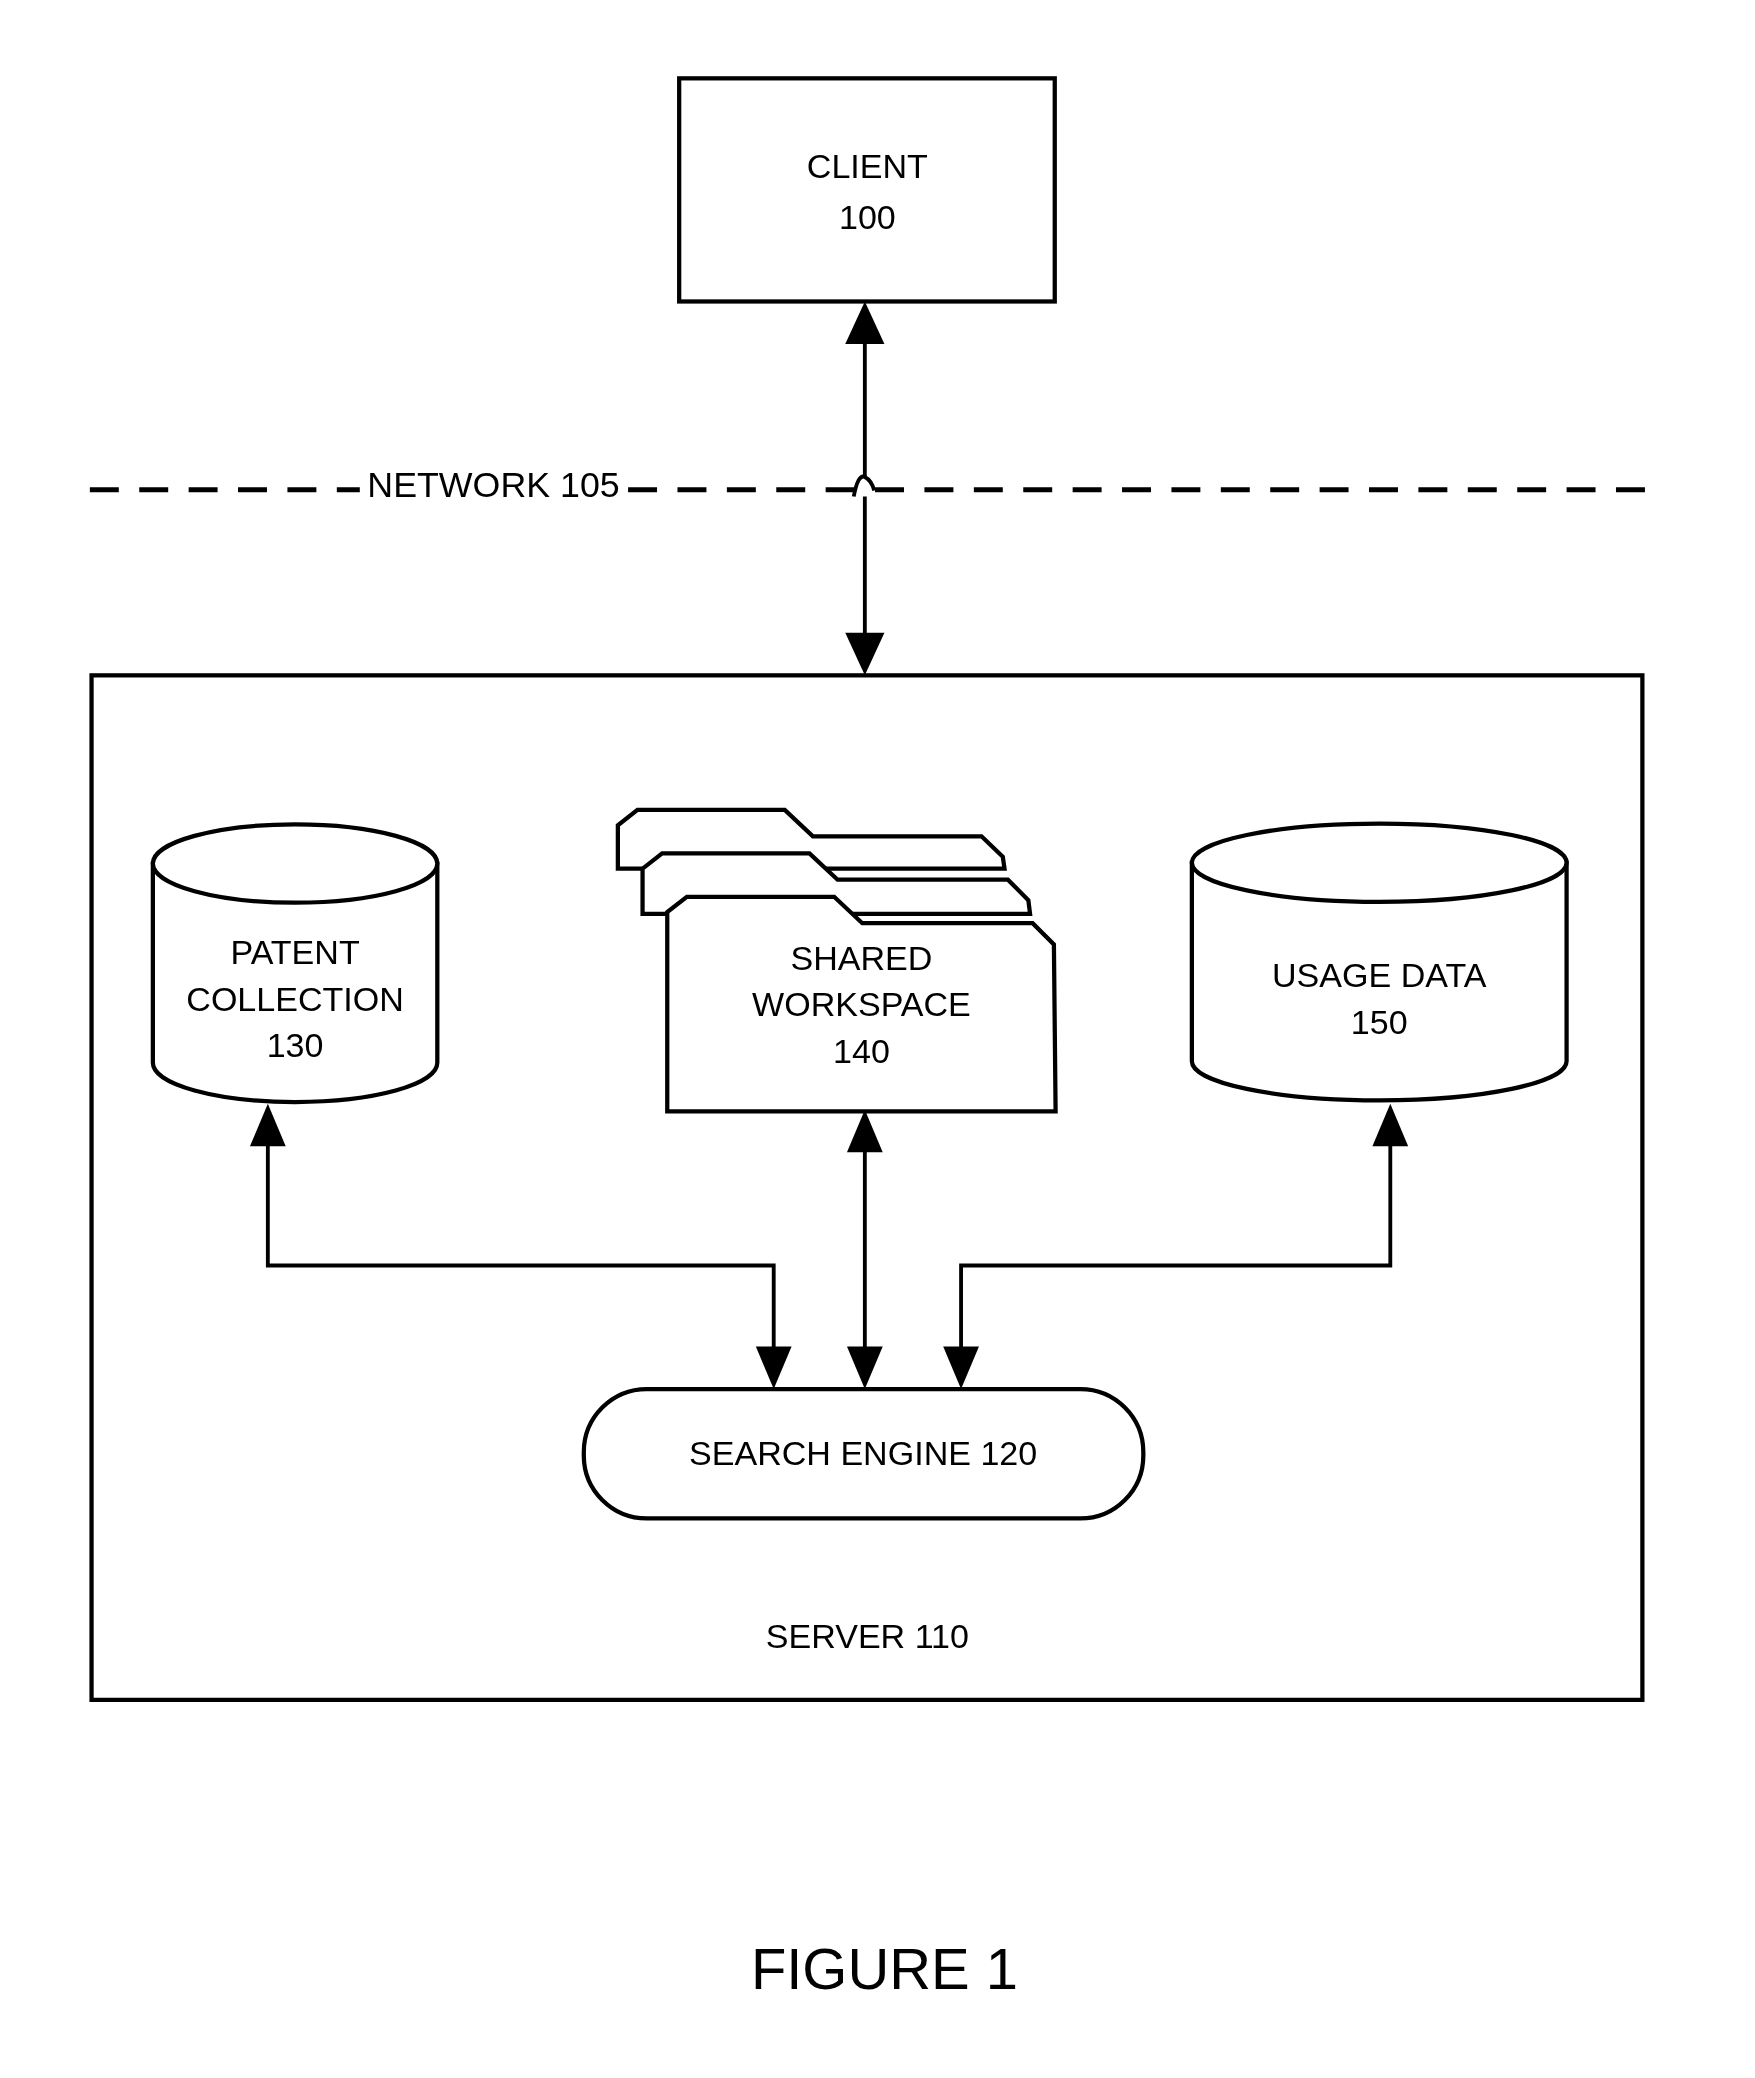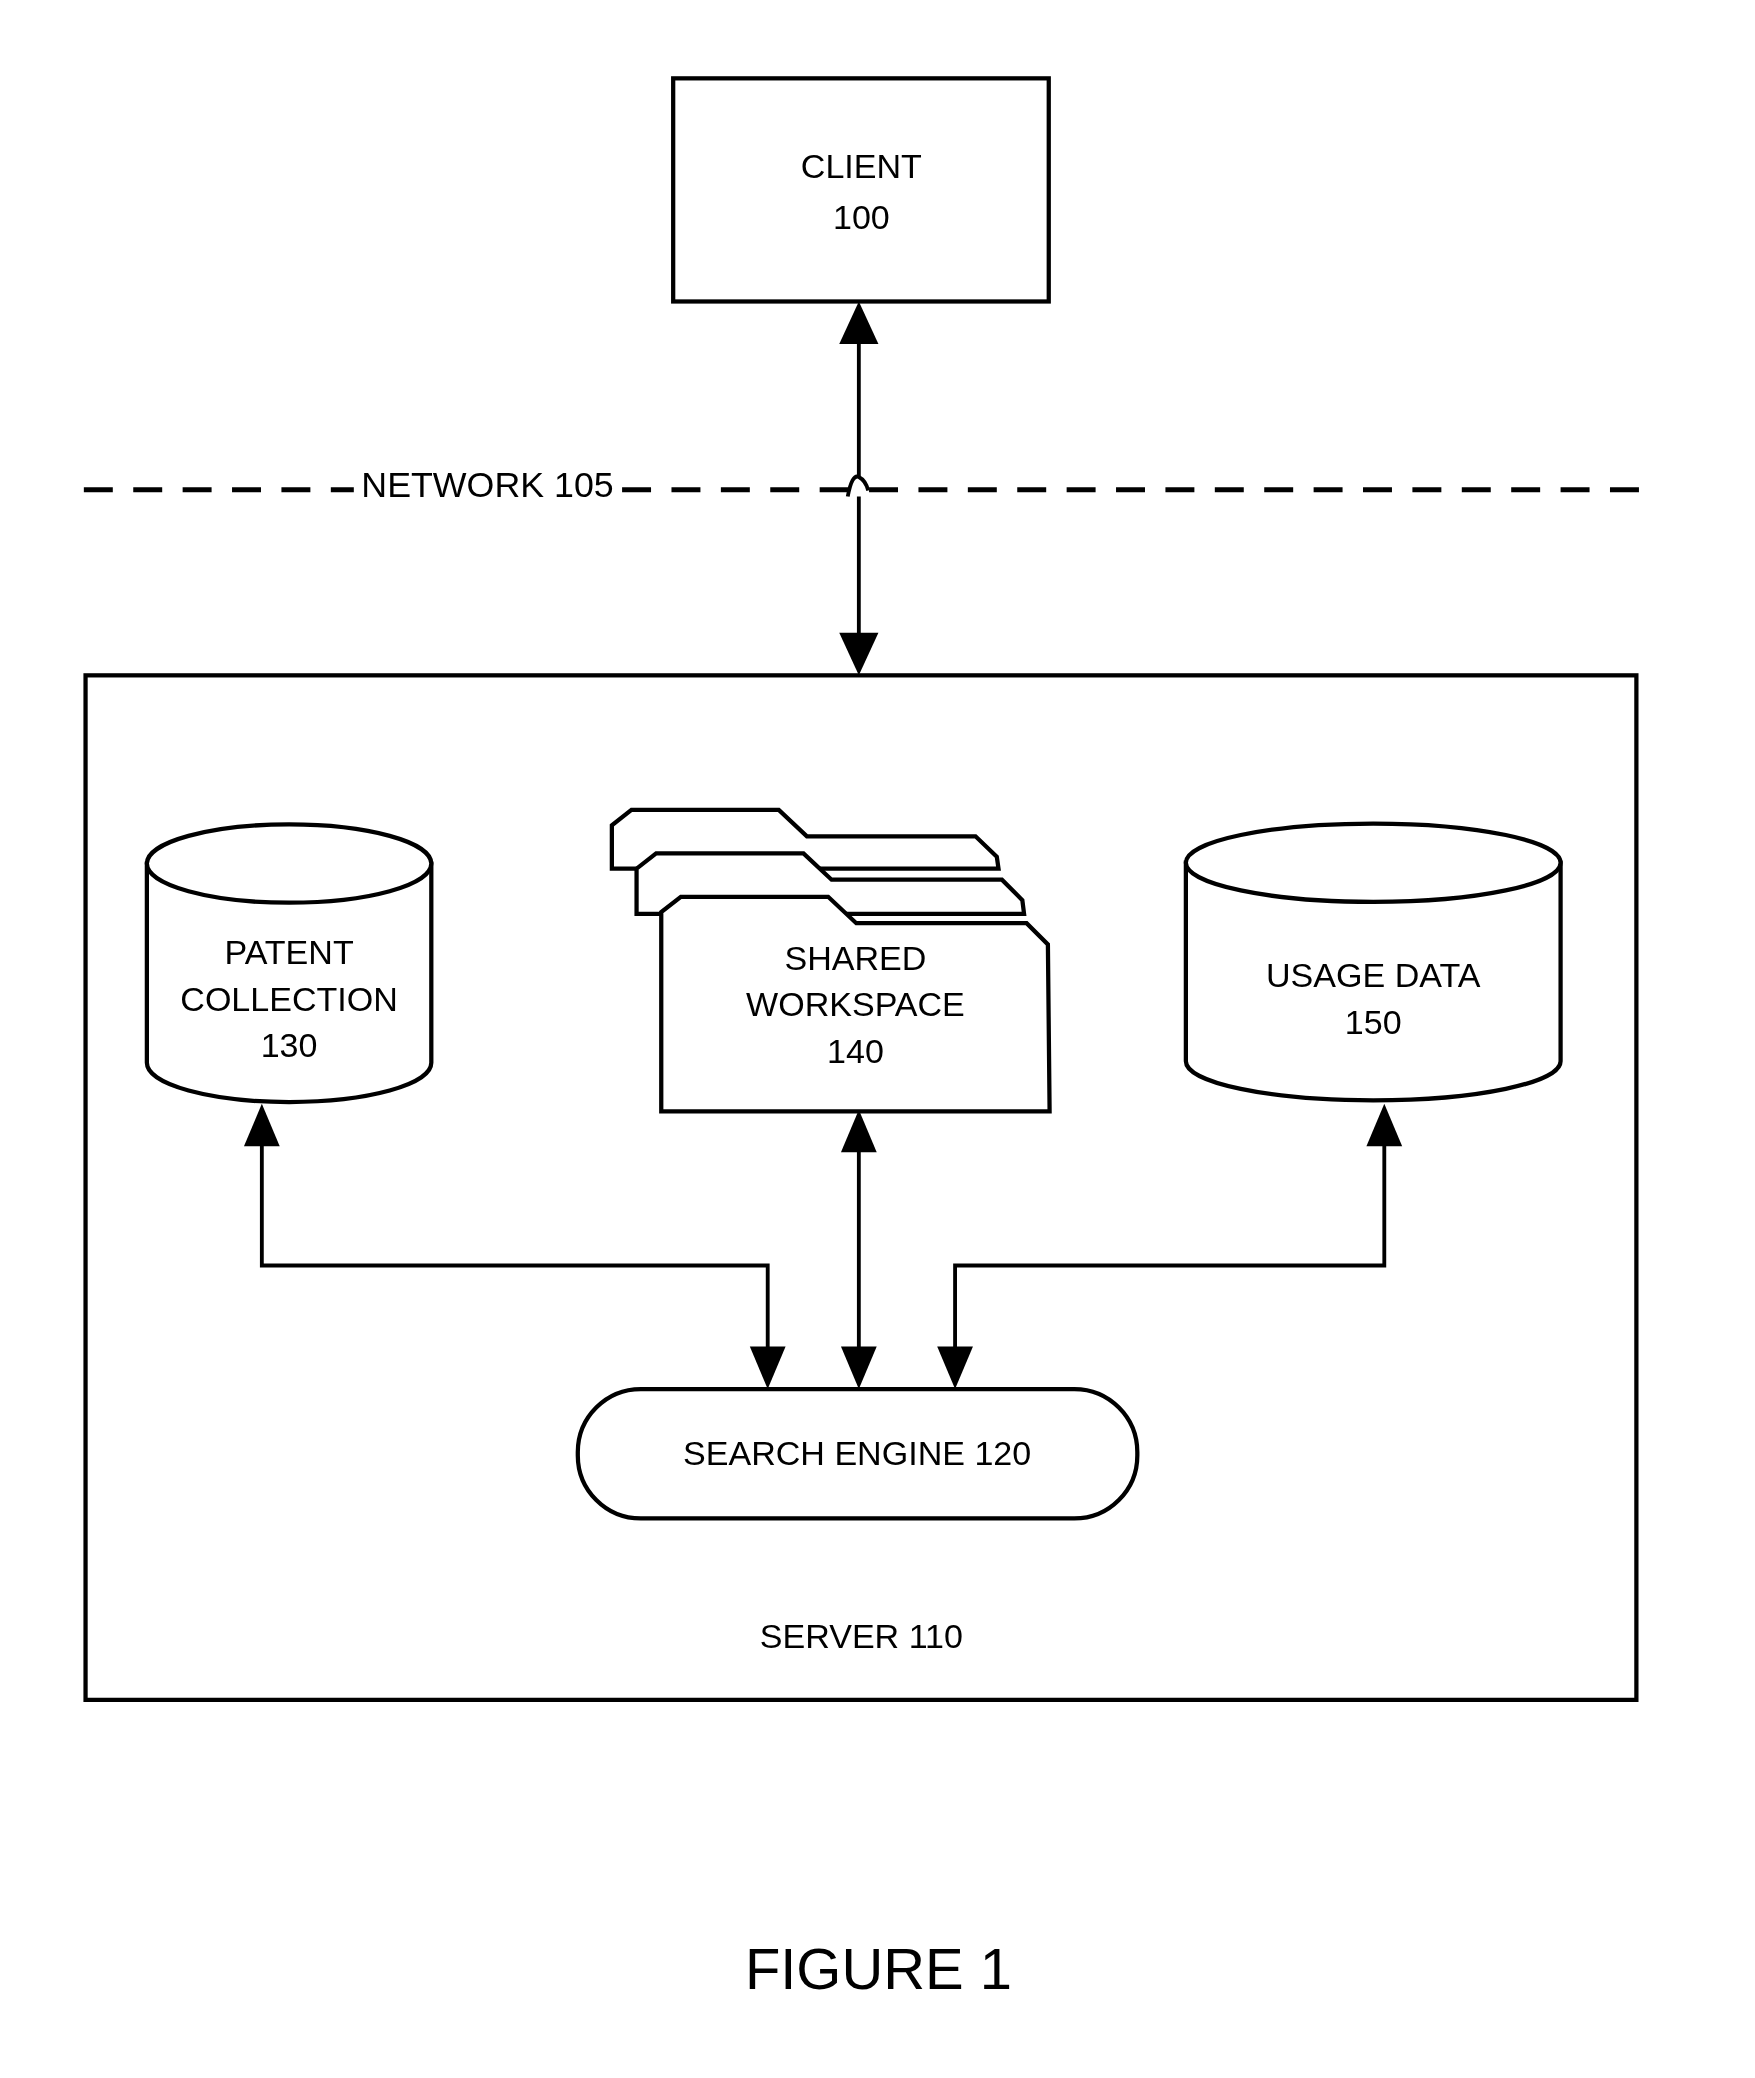--- a/index.html
+++ b/index.html
@@ -11,20 +11,21 @@
     width: 1756px;
     height: 2078px;
     font-family: "Liberation Sans", sans-serif;
     color: #000000;
     overflow: hidden;
   }
   #figure-root {
     position: relative;
     width: 1436px;
     height: 2078px;
+    padding-left: 6px;
   }
   svg#diagram {
     display: block;
     width: 1756px;
     height: 2078px;
   }
   .stroke-thin {
     fill: none;
     stroke: #000000;
     stroke-width: 4.5;

